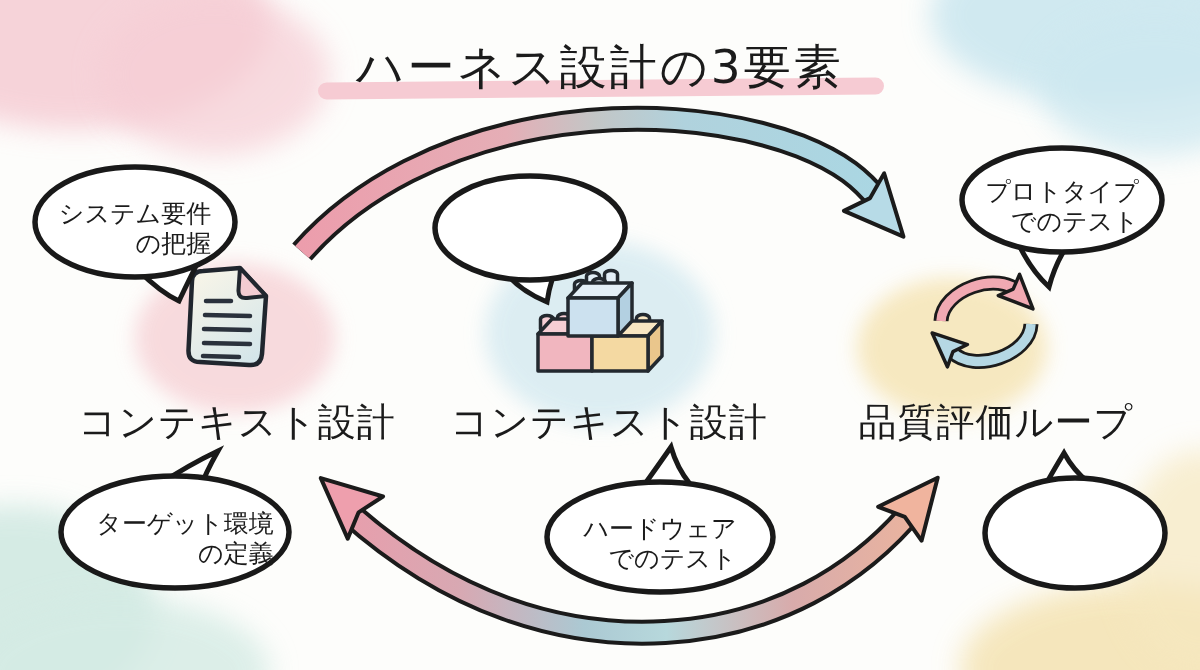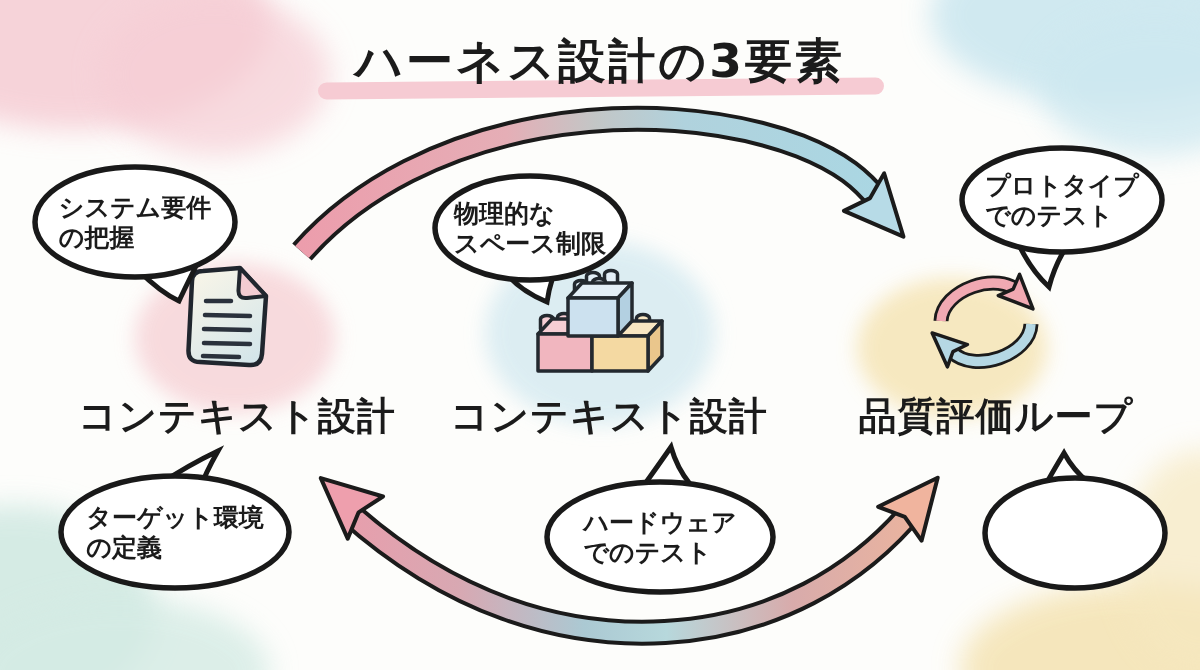--- a/index.html
+++ b/index.html
@@ -3,22 +3,22 @@
 <meta charset="utf-8">
 <style>
   html,body{margin:0;padding:0;background:#ffffff;}
   .canvas{
     position:relative;width:1200px;height:670px;overflow:hidden;
     background:#fdfdfb;
     font-family:"DejaVu Sans","Liberation Sans",sans-serif;
     color:#1b1b1b;
   }
   .bg-svg{position:absolute;left:0;top:0;width:1200px;height:670px;}
-  .txt{position:absolute;transform:translateX(-50%);text-align:left;
-       font-weight:700;white-space:nowrap;color:#1b1b1b;}
+  .txt{position:absolute;transform:translateX(-50%);text-align:right;
+       font-weight:400;white-space:nowrap;color:#1b1b1b;margin-top:6px;}
   .bubble-text{font-size:25px;line-height:1.18;}
   .node-label{font-size:38px;letter-spacing:1px;}
   .title-text{font-size:47px;letter-spacing:3px;}
   .title-highlight{
     position:absolute;left:318px;top:80px;width:566px;height:17px;
     border-radius:9px;transform:rotate(-0.5deg);
   }
 </style>
 </head>
 <body>
@@ -152,29 +152,25 @@
     </g>
   </svg>
 
   <div class="title-highlight" style="background:#f6cbd3;"></div>
   <div class="txt title-text" style="left:600px;top:30px;">ハーネス設計の3要素</div>
 
   <div class="txt bubble-text" style="left:135px;top:193px;">
     <div>システム要件</div>
     <div>の把握</div>
   </div>
-  <div class="txt bubble-text" style="left:530px;top:199px;">
-    <div>物理的な</div>
-    <div>スペース制限</div>
-  </div>
   <div class="txt bubble-text" style="left:1062px;top:171px;">
     <div>プロトタイプ</div>
     <div>でのテスト</div>
   </div>
-  <div class="txt bubble-text" style="left:175px;top:503px;">
+  <div class="txt bubble-text" style="left:185px;top:503px;">
     <div>ターゲット環境</div>
     <div>の定義</div>
   </div>
   <div class="txt bubble-text" style="left:660px;top:508px;">
     <div>ハードウェア</div>
     <div>でのテスト</div>
   </div>
 
   <div class="txt node-label" style="left:237px;top:391px;">コンテキスト設計</div>
   <div class="txt node-label" style="left:609px;top:391px;">コンテキスト設計</div>

